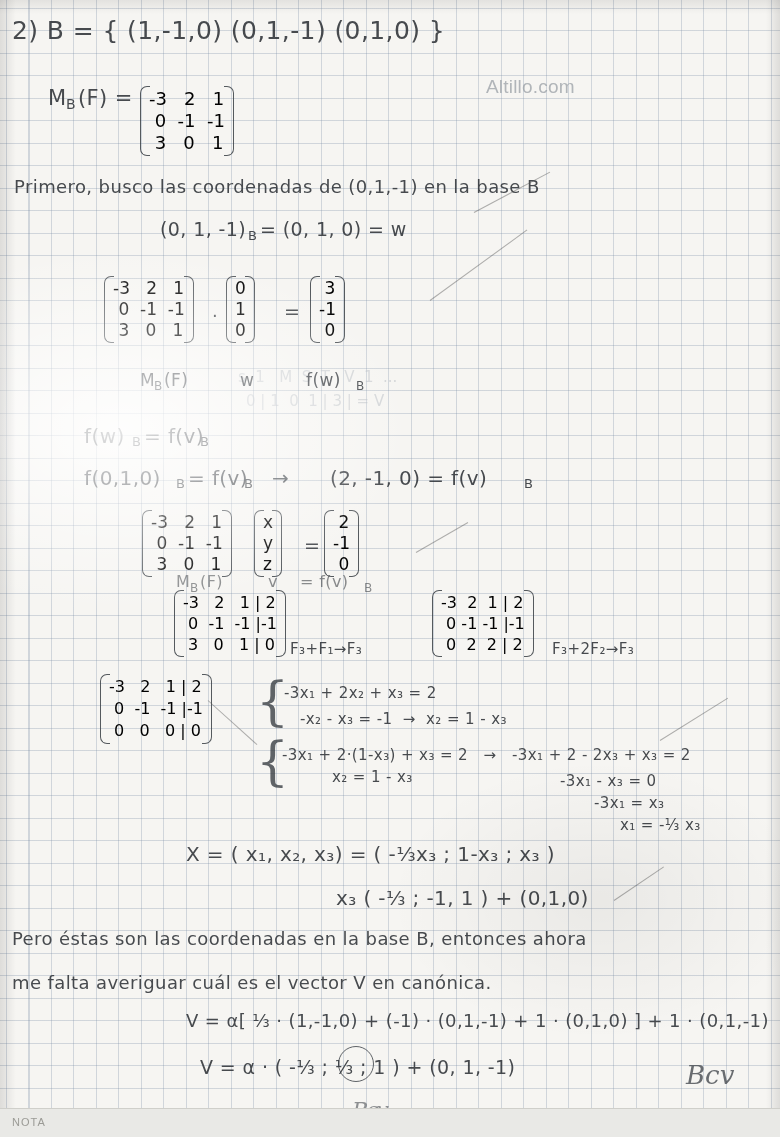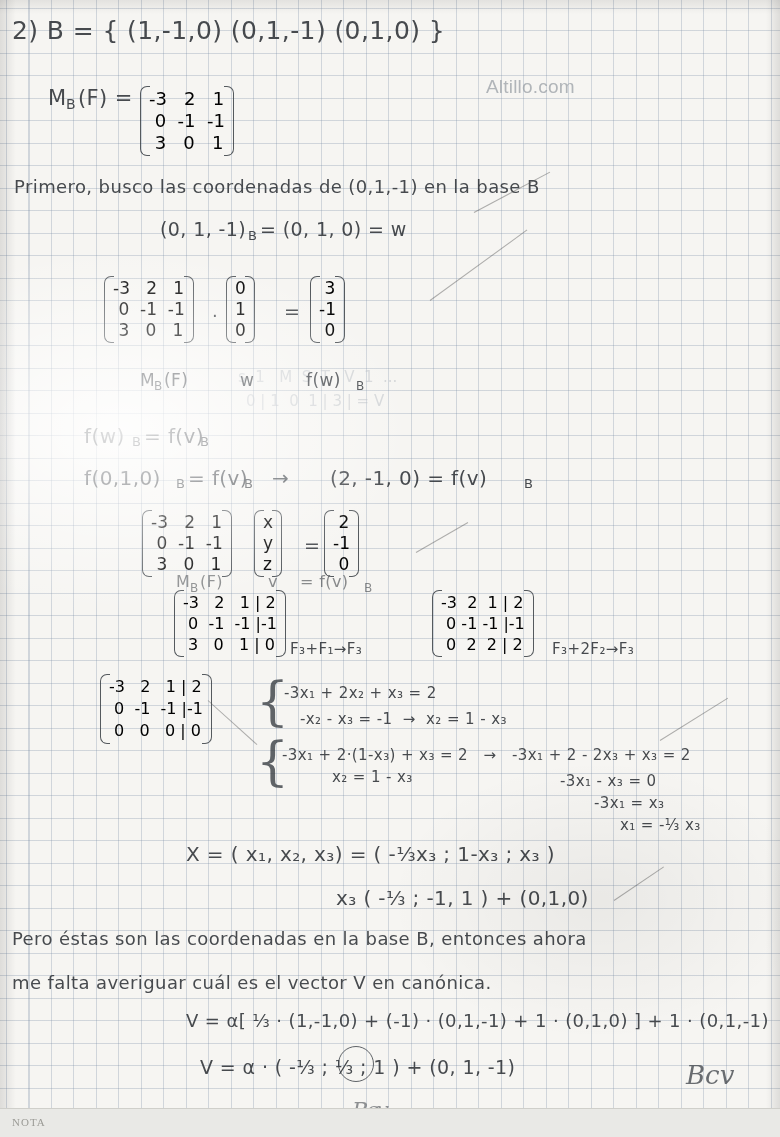--- a/index.html
+++ b/index.html
@@ -62,21 +62,21 @@
   .ghost{
     position:absolute;color:#b9bec4;opacity:.55;
     font-family:"DejaVu Sans",sans-serif;font-size:15px;white-space:pre;
   }
   #footerbar{
     position:absolute;left:0;right:0;bottom:0;height:28px;
     background:#e9e9e6;border-top:1px solid #cfcfca;z-index:6;
   }
   #footerbar .nota{
     position:absolute;left:12px;top:7px;font-size:11px;color:#9b9b96;
-    font-family:Liberation Serif, serif;letter-spacing:1px;
+    font-family:Liberation Sans, sans-serif;letter-spacing:1px;
   }
   .sig{
     position:absolute;color:#3a3f45;opacity:.75;
     font-family:"DejaVu Serif",serif;font-style:italic;
   }
   .circle{
     position:absolute;border:1.6px solid #3a3f45;border-radius:50%;opacity:.8;
   }
   .scribble{
     position:absolute;color:#3a3f45;opacity:.55;font-size:22px;

